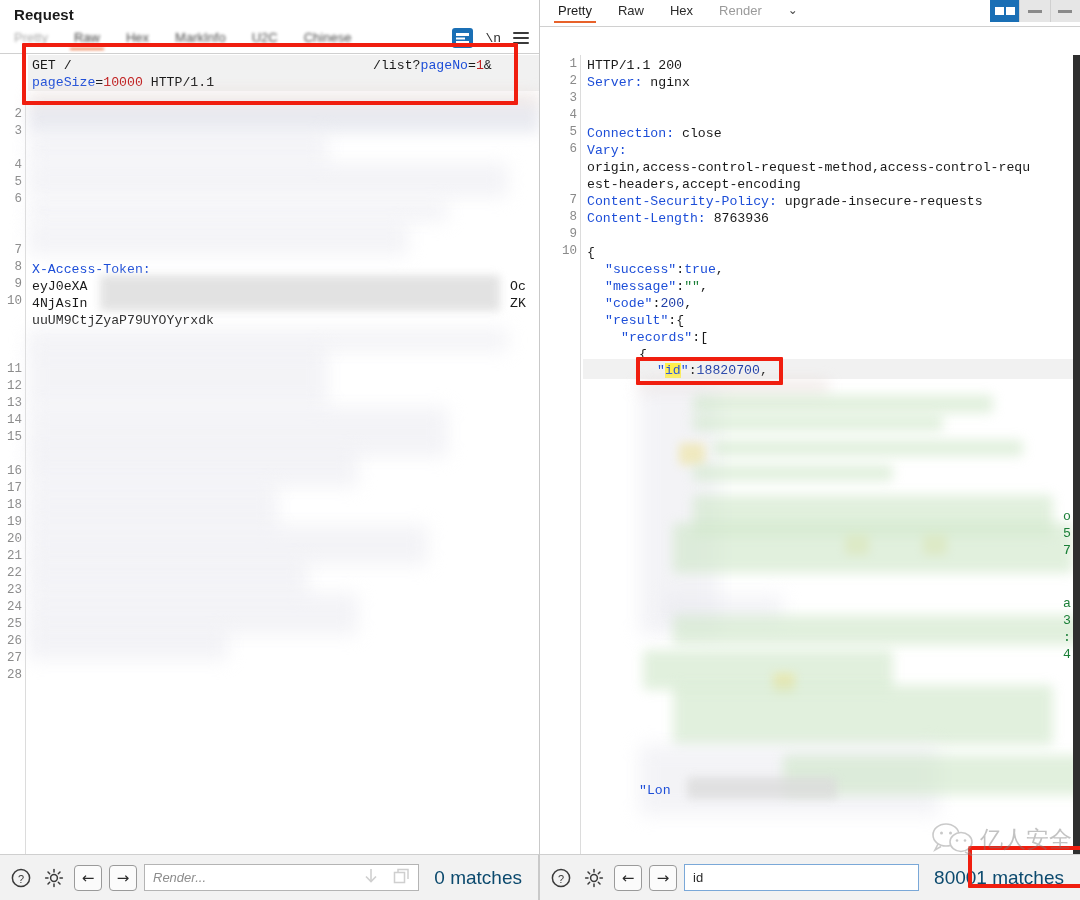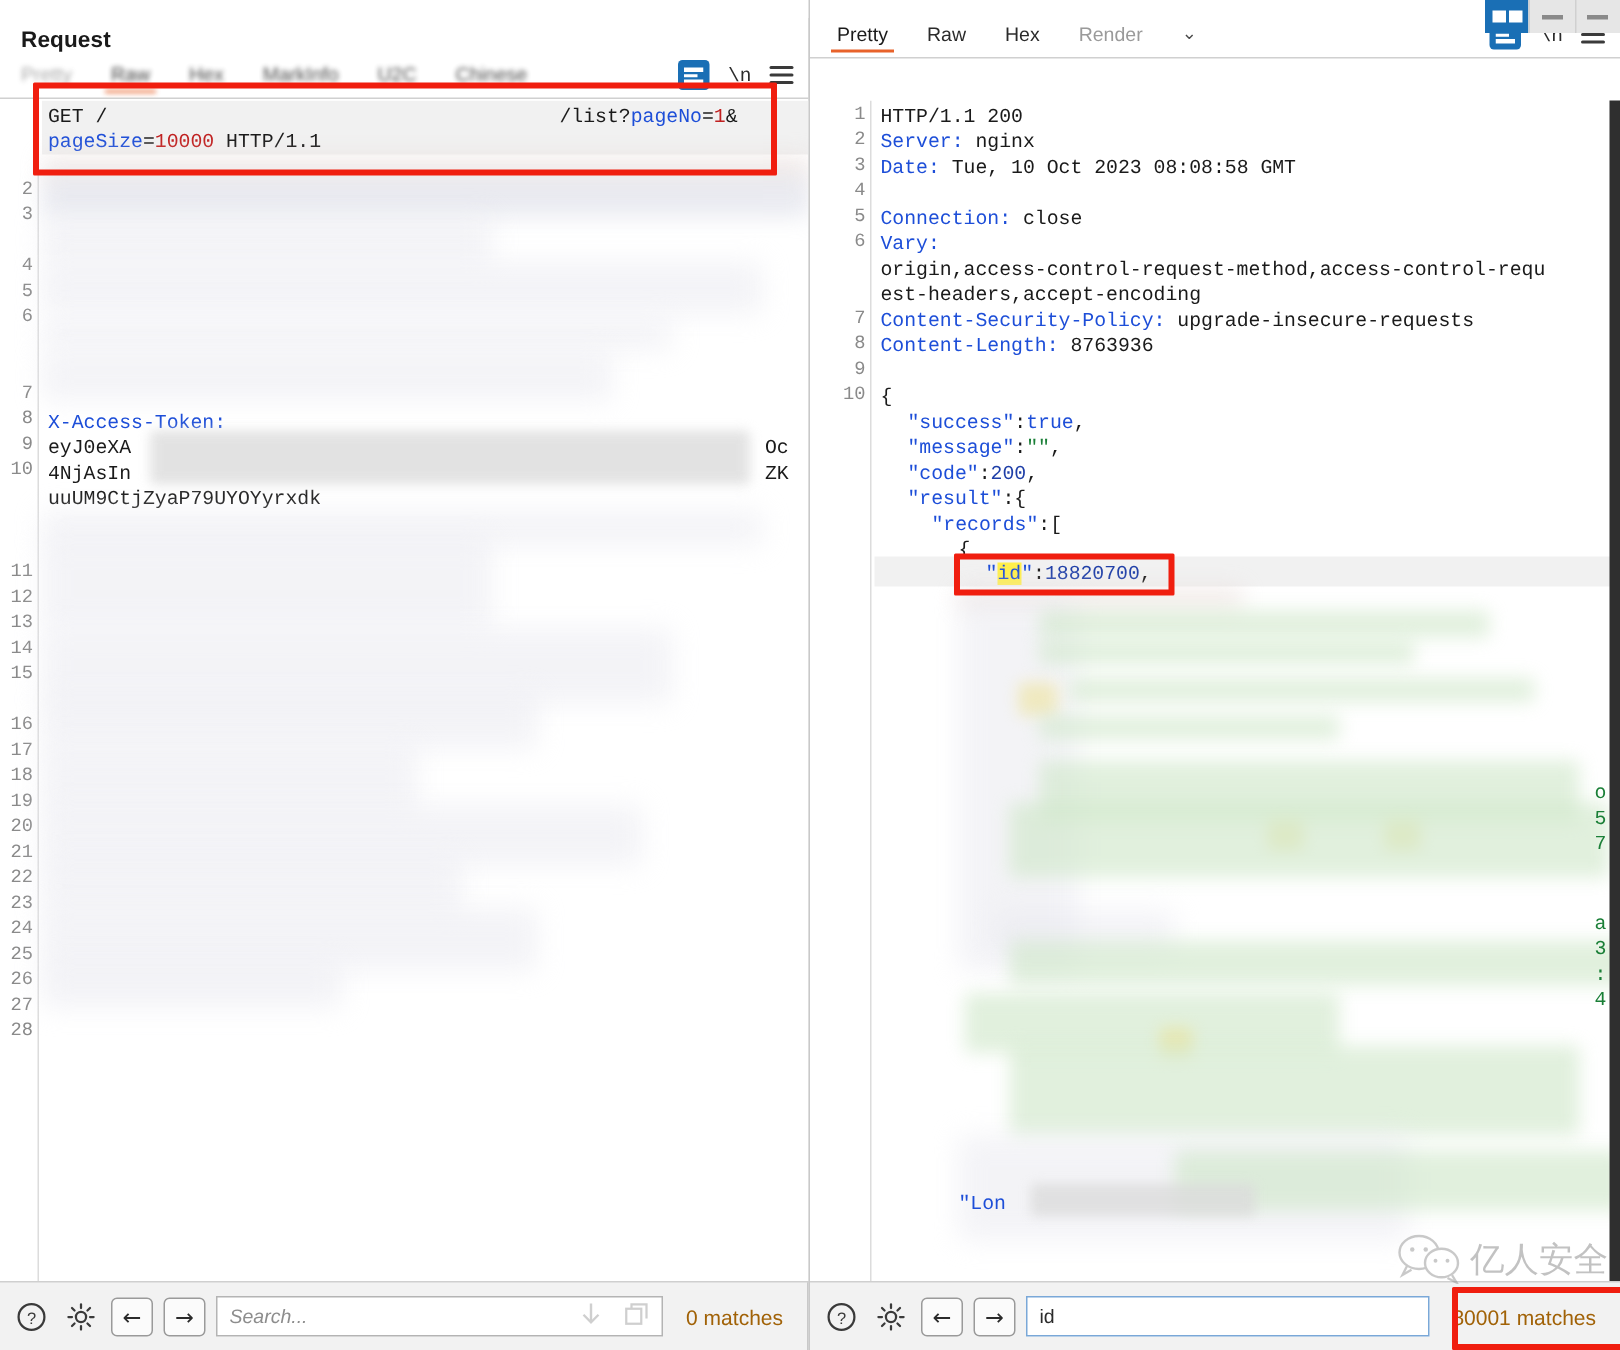--- a/index.html
+++ b/index.html
@@ -12,21 +12,21 @@
   }
   .app {
     position: relative;
     width: 1080px; height: 900px;
     background: #ffffff;
   }
 
   
   .panel {
     position: absolute;
-    top: 12px; bottom: 0;
+    top: 0; bottom: 0;
     background: #ffffff;
   }
   .panel-left  { left: 0;   width: 540px; border-right: 1px solid #c9c9c9; }
   .panel-right { left: 540px; width: 540px; }
 
   .panel-title {
     font-size: 15px;
     font-weight: bold;
     color: #1a1a1a;
     padding: 6px 0 4px 14px;
@@ -204,22 +204,22 @@
   }
   .searchbox.focused { border: 1px solid #7aa8d8; }
   .searchbox.ph { color: #8d8d8d; font-style: italic; }
   .sb-icons {
     position: absolute;
     right: 8px; top: 4px;
     display: flex; gap: 14px;
     opacity: .28;
   }
   .matches {
-    font-size: 14px;
-    color: #a16207;
+    font-size: 19px;
+    color: #0c4a6e;
     white-space: nowrap;
     padding: 0 8px;
   }
 
   
   .wincontrols {
     position: absolute;
     top: 0; right: 0;
     width: 90px; height: 22px;
     display: flex;
@@ -389,21 +389,21 @@
             <line x1="4" y1="4" x2="5.7" y2="5.7"></line>
               <line x1="14.3" y1="14.3" x2="16" y2="16"></line>
             <line x1="16" y1="4" x2="14.3" y2="5.7"></line>
               <line x1="5.7" y1="14.3" x2="4" y2="16"></line>
           </g>
         </svg>
       </div>
       <div class="tb-btn">←</div>
       <div class="tb-btn">→</div>
       <div class="searchwrap">
-        <div class="searchbox ph">Search...</div>
+        <div class="searchbox ph">Render...</div>
         <div class="sb-icons">
           <svg width="16" height="18" viewBox="0 0 16 18">
             <line x1="8" y1="1" x2="8" y2="13" stroke="#555" stroke-width="1.6"></line>
             <polyline points="3,8.5 8,13.5 13,8.5" fill="none" stroke="#555" stroke-width="1.6"></polyline>
           </svg>
           <svg width="18" height="18" viewBox="0 0 18 18">
             <rect x="1.5" y="4.5" width="10" height="10" fill="none" stroke="#555" stroke-width="1.5"></rect>
             <polyline points="5,4.5 5,1.5 15,1.5 15,11" fill="none" stroke="#555" stroke-width="1.5"></polyline>
           </svg>
         </div>
@@ -448,21 +448,20 @@
         <div class="gutter-n" style="top:87px">6</div>
         <div class="gutter-n" style="top:138px">7</div>
         <div class="gutter-n" style="top:155px">8</div>
         <div class="gutter-n" style="top:172px">9</div>
         <div class="gutter-n" style="top:189px">10</div>
       </div>
 
       <div class="codebody">
         <div class="ln" style="top:2px">HTTP/1.1 200</div>
         <div class="ln" style="top:19px"><span class="kw">Server:</span><span> nginx</span></div>
-        <div class="ln" style="top:36px"><span class="kw">Date:</span><span> Tue, 10 Oct 2023 08:08:58 GMT</span></div>
         <div class="ln" style="top:70px"><span class="kw">Connection:</span><span> close</span></div>
         <div class="ln" style="top:87px"><span class="kw">Vary:</span></div>
         <div class="ln" style="top:104px">origin,access-control-request-method,access-control-requ</div>
         <div class="ln" style="top:121px">est-headers,accept-encoding</div>
         <div class="ln" style="top:138px"><span class="kw">Content-Security-Policy:</span><span> upgrade-insecure-requests</span></div>
         <div class="ln" style="top:155px"><span class="kw">Content-Length:</span><span> 8763936</span></div>
         <div class="ln" style="top:189px">{</div>
 
         <div class="ln" style="top:206px; left:22px"><span class="kw">"success"</span>:<span class="kw">true</span>,</div>
         <div class="ln" style="top:223px; left:22px"><span class="kw">"message"</span>:<span class="str">""</span>,</div>

